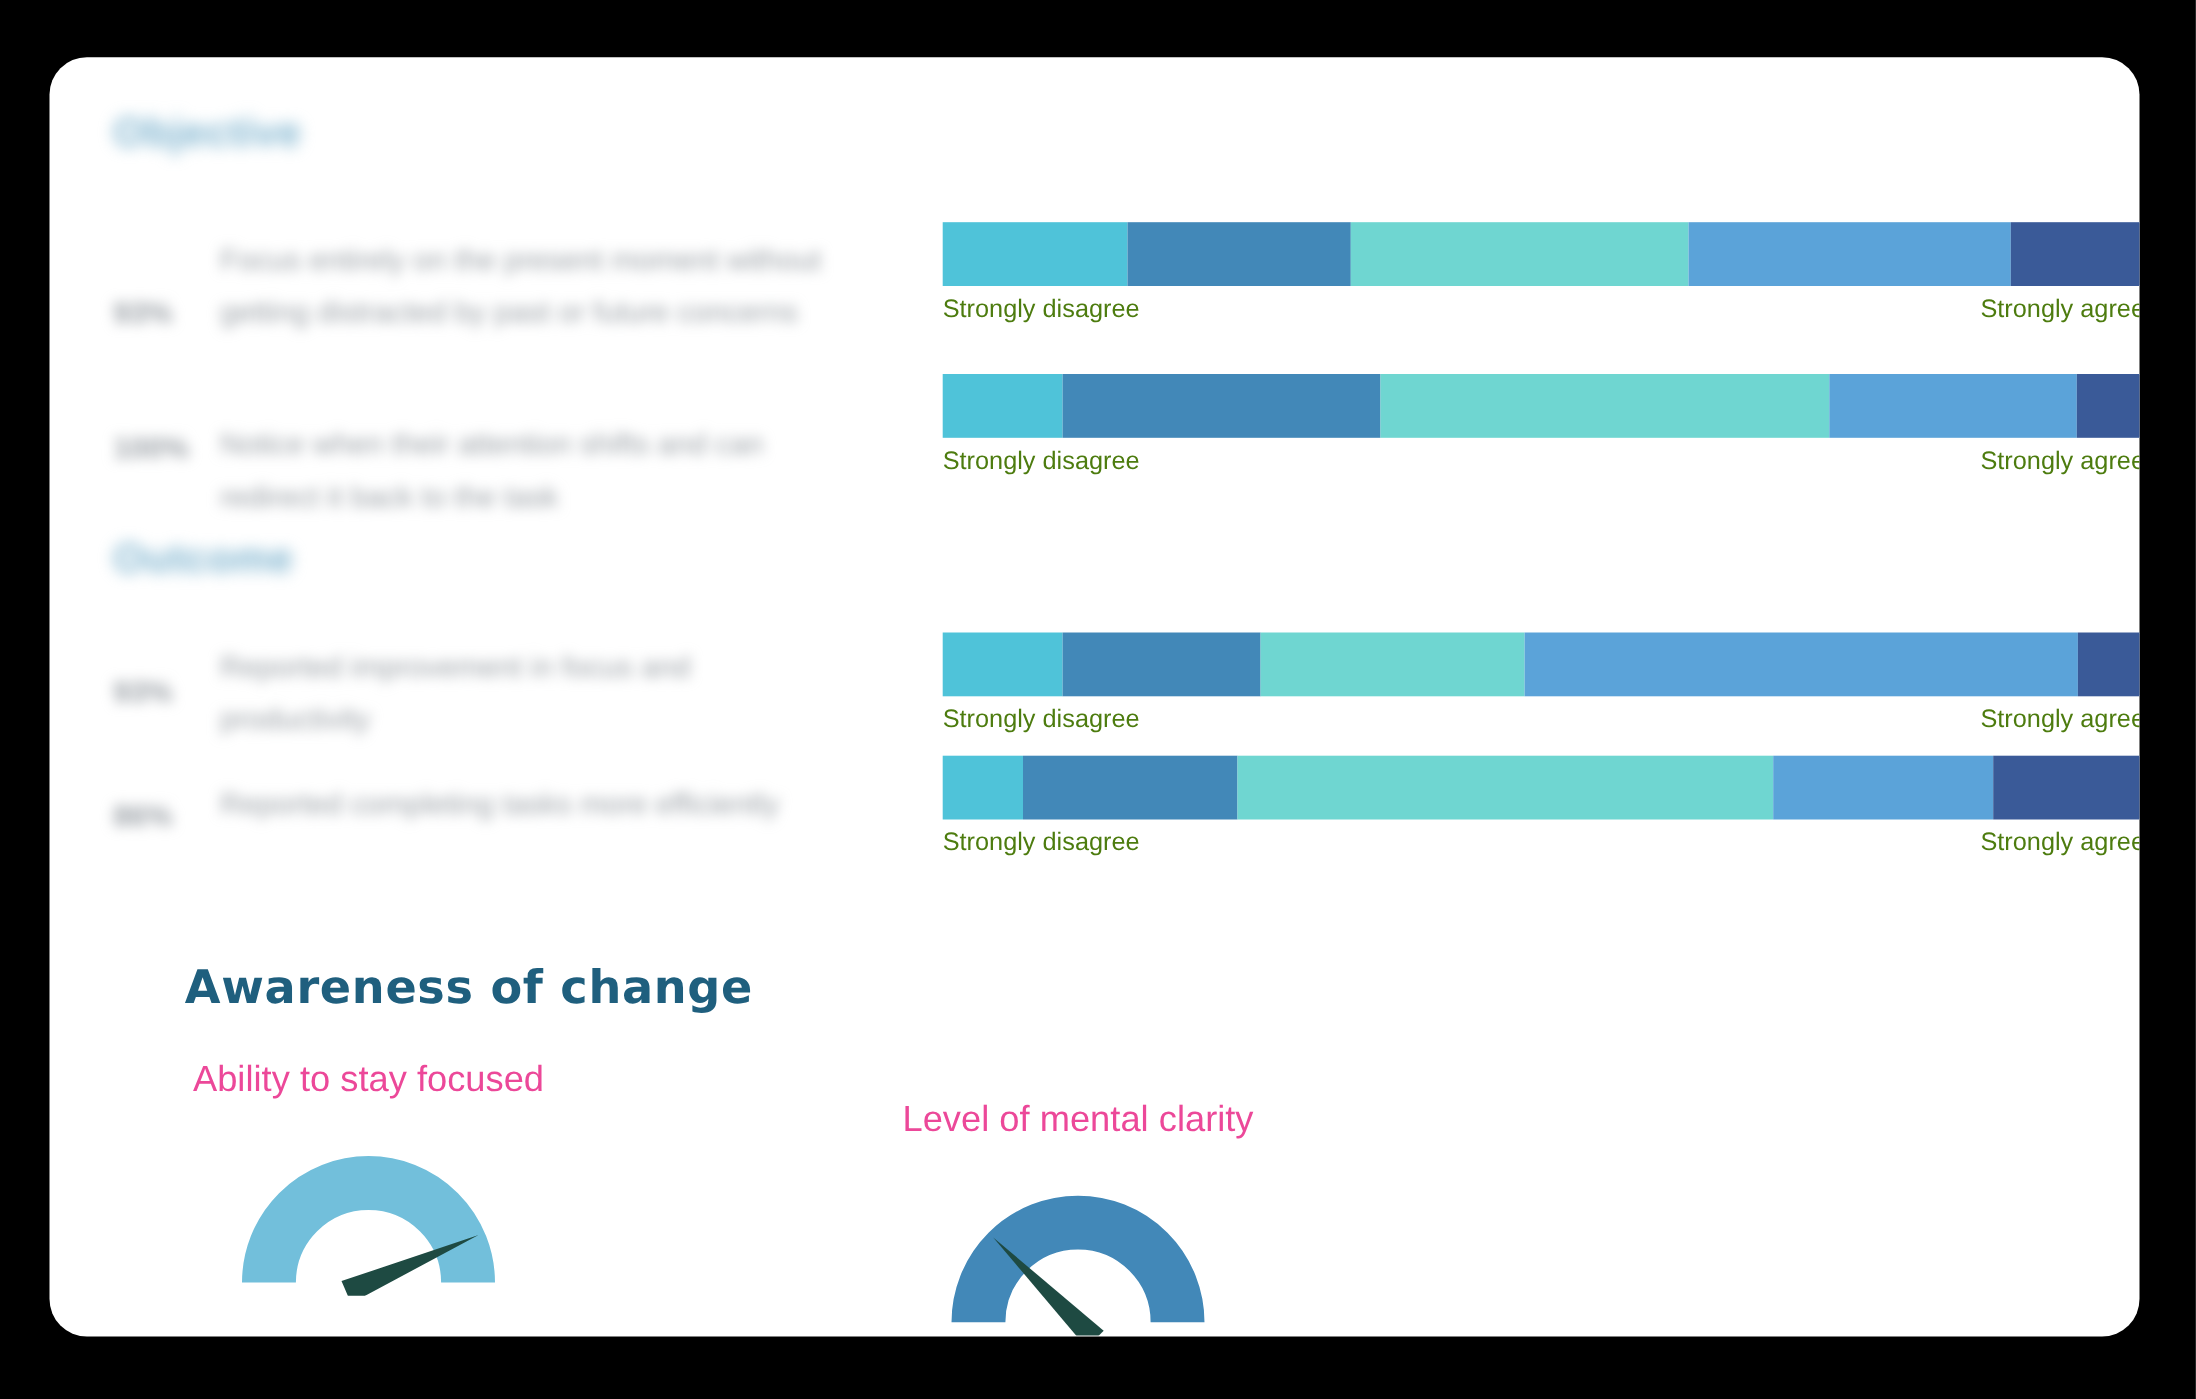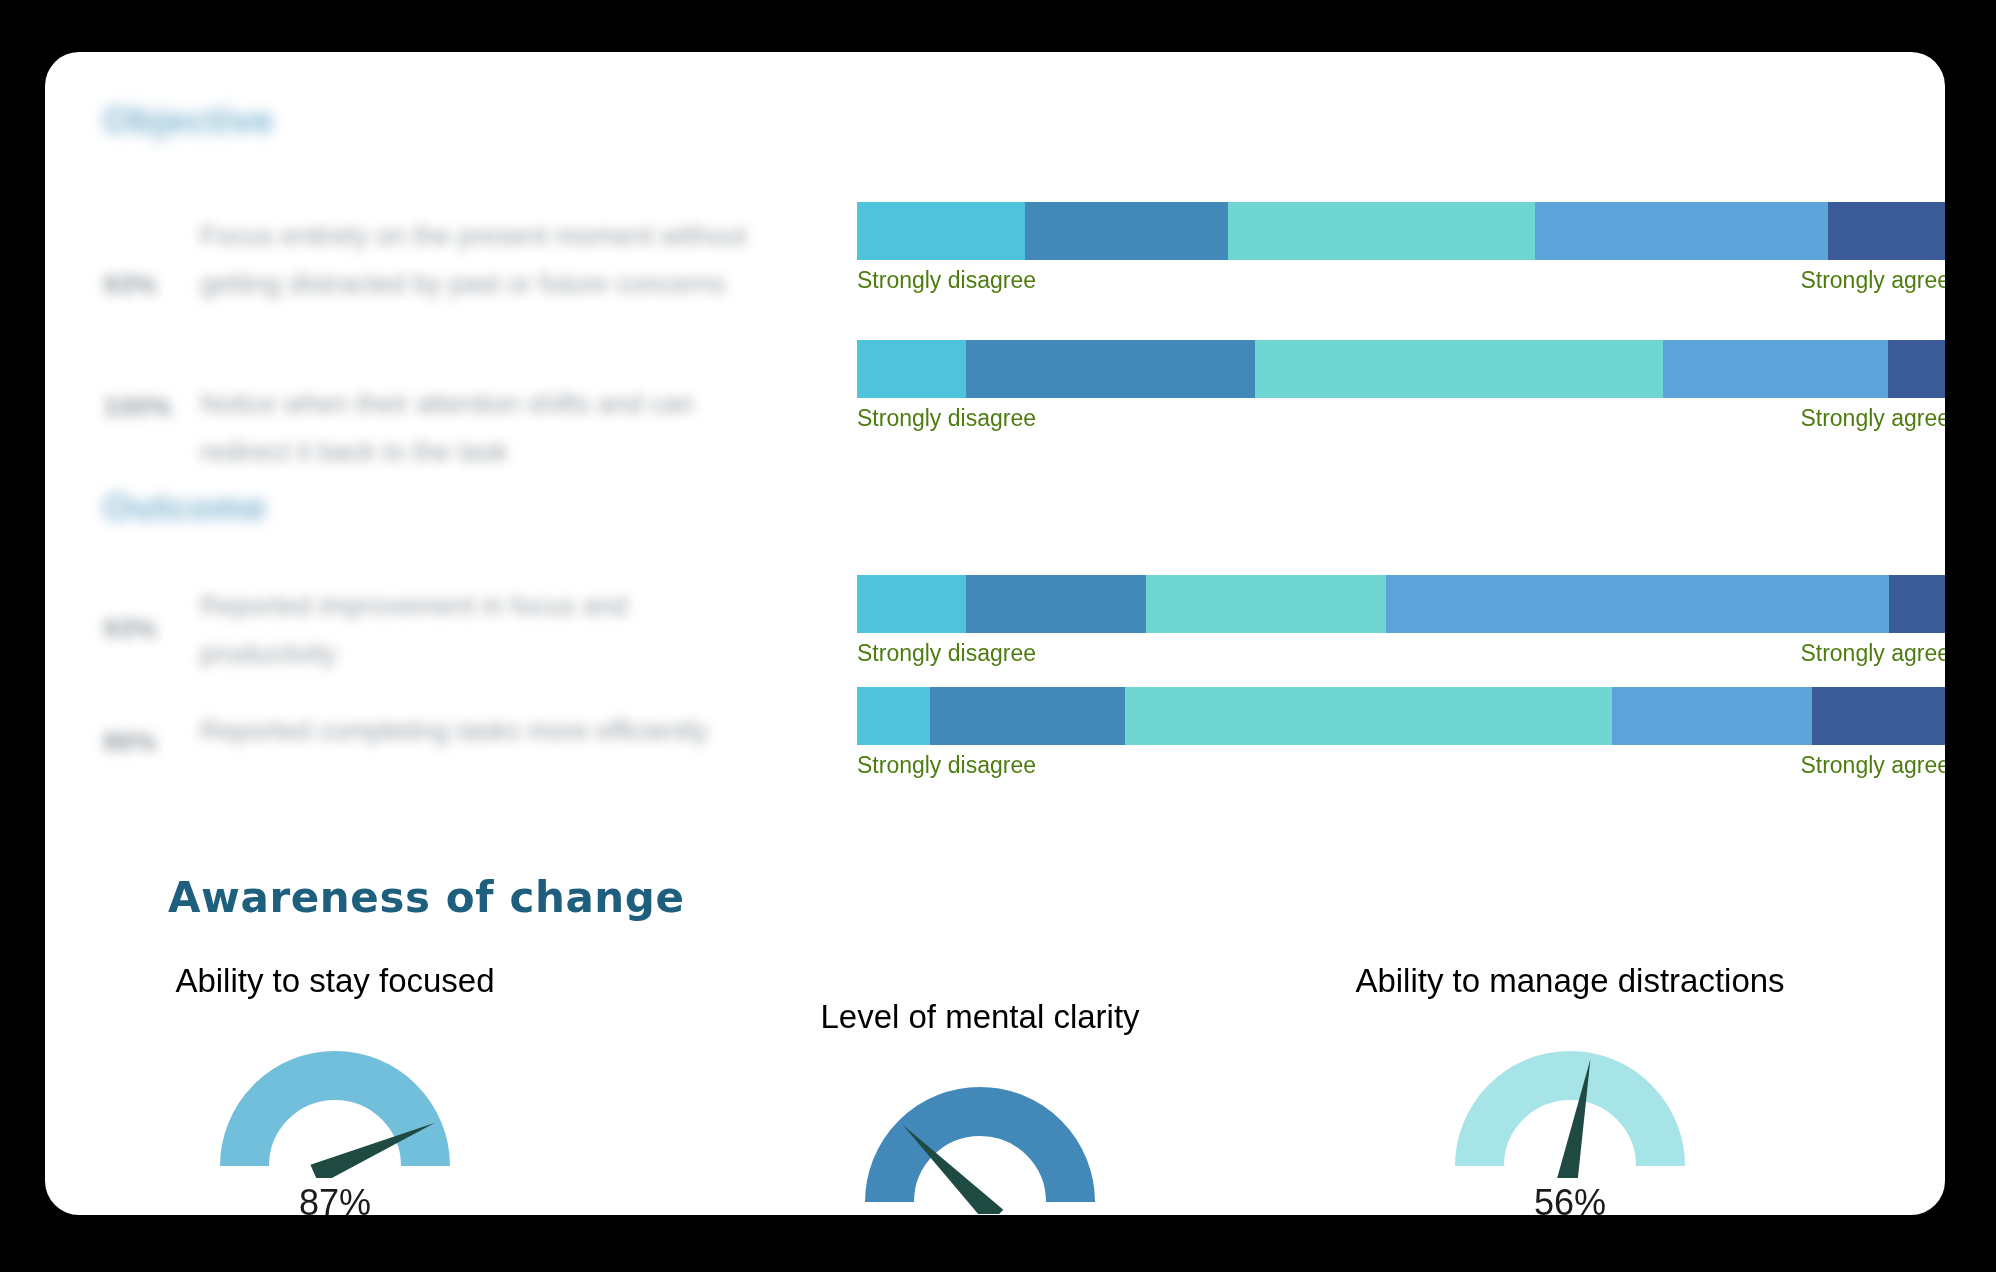--- a/index.html
+++ b/index.html
@@ -73,21 +73,21 @@
     font-family: "DejaVu Sans", sans-serif;
   }
   .gauge-col {
     position: absolute;
     top: 910px;
     width: 560px;
     text-align: center;
   }
   .gauge-title {
     font-size: 33px;
-    color: #000000;
+    color: #ec4899;
     margin-bottom: 18px;
     white-space: nowrap;
   }
   .gauge-svg { display: block; margin: 0 auto; }
   .gauge-value {
     font-size: 36px;
     color: #1b1b1b;
     margin-top: 4px;
   }
 </style>
@@ -171,38 +171,27 @@
   <div id="awareness-title">Awareness of change</div>
 
   <div class="gauge-col" id="gauge-0" style="left:10px;">
     <div class="gauge-title">Ability to stay focused</div>
     <div class="gauge-holder">
         <svg width="300" height="160" viewBox="0 0 300 160" class="gauge-svg">
           <path d="M 59.5 148 A 90.5 90.5 0 0 1 240.5 147.99999999999997" stroke="#72bfdb" stroke-width="49" fill="none" stroke-linecap="butt"></path>
           <path d="M 250.03525419955395 104.71087992080894 L 134.17802503193502 166.83255447648895 Q 129.80939823495243 156.73725359396516 125.44077143796984 146.64195271144138 Z" fill="#1e4a42"></path>
         </svg>
       </div>
-    <div class="gauge-value">87%</div>
   </div>
 
   <div class="gauge-col" id="gauge-1" style="left:655px;margin-top:36px;">
     <div class="gauge-title">Level of mental clarity</div>
     <div class="gauge-holder">
         <svg width="300" height="160" viewBox="0 0 300 160" class="gauge-svg">
           <path d="M 59.5 148 A 90.5 90.5 0 0 1 240.5 147.99999999999997" stroke="#4288b8" stroke-width="49" fill="none" stroke-linecap="butt"></path>
           <path d="M 72.92536085066631 70.92536085066632 L 173.3345237791561 155.77817459305203 Q 165.55634918610406 163.55634918610406 157.77817459305203 171.3345237791561 Z" fill="#1e4a42"></path>
         </svg>
       </div>
     <div class="gauge-value">25%</div>
   </div>
 
-  <div class="gauge-col" id="gauge-2" style="left:1245px;">
-    <div class="gauge-title">Ability to manage distractions</div>
-    <div class="gauge-holder">
-        <svg width="300" height="160" viewBox="0 0 300 160" class="gauge-svg">
-          <path d="M 59.5 148 A 90.5 90.5 0 0 1 240.5 147.99999999999997" stroke="#a6e4e8" stroke-width="49" fill="none" stroke-linecap="butt"></path>
-          <path d="M 170.42456328984403 40.930689670572946 L 156.68277083712962 171.67151397647413 Q 145.87761107911405 169.61031951603115 135.07245132109847 167.54912505558818 Z" fill="#1e4a42"></path>
-        </svg>
-      </div>
-    <div class="gauge-value">56%</div>
-  </div>
 
 </div>
 
 </body></html>

